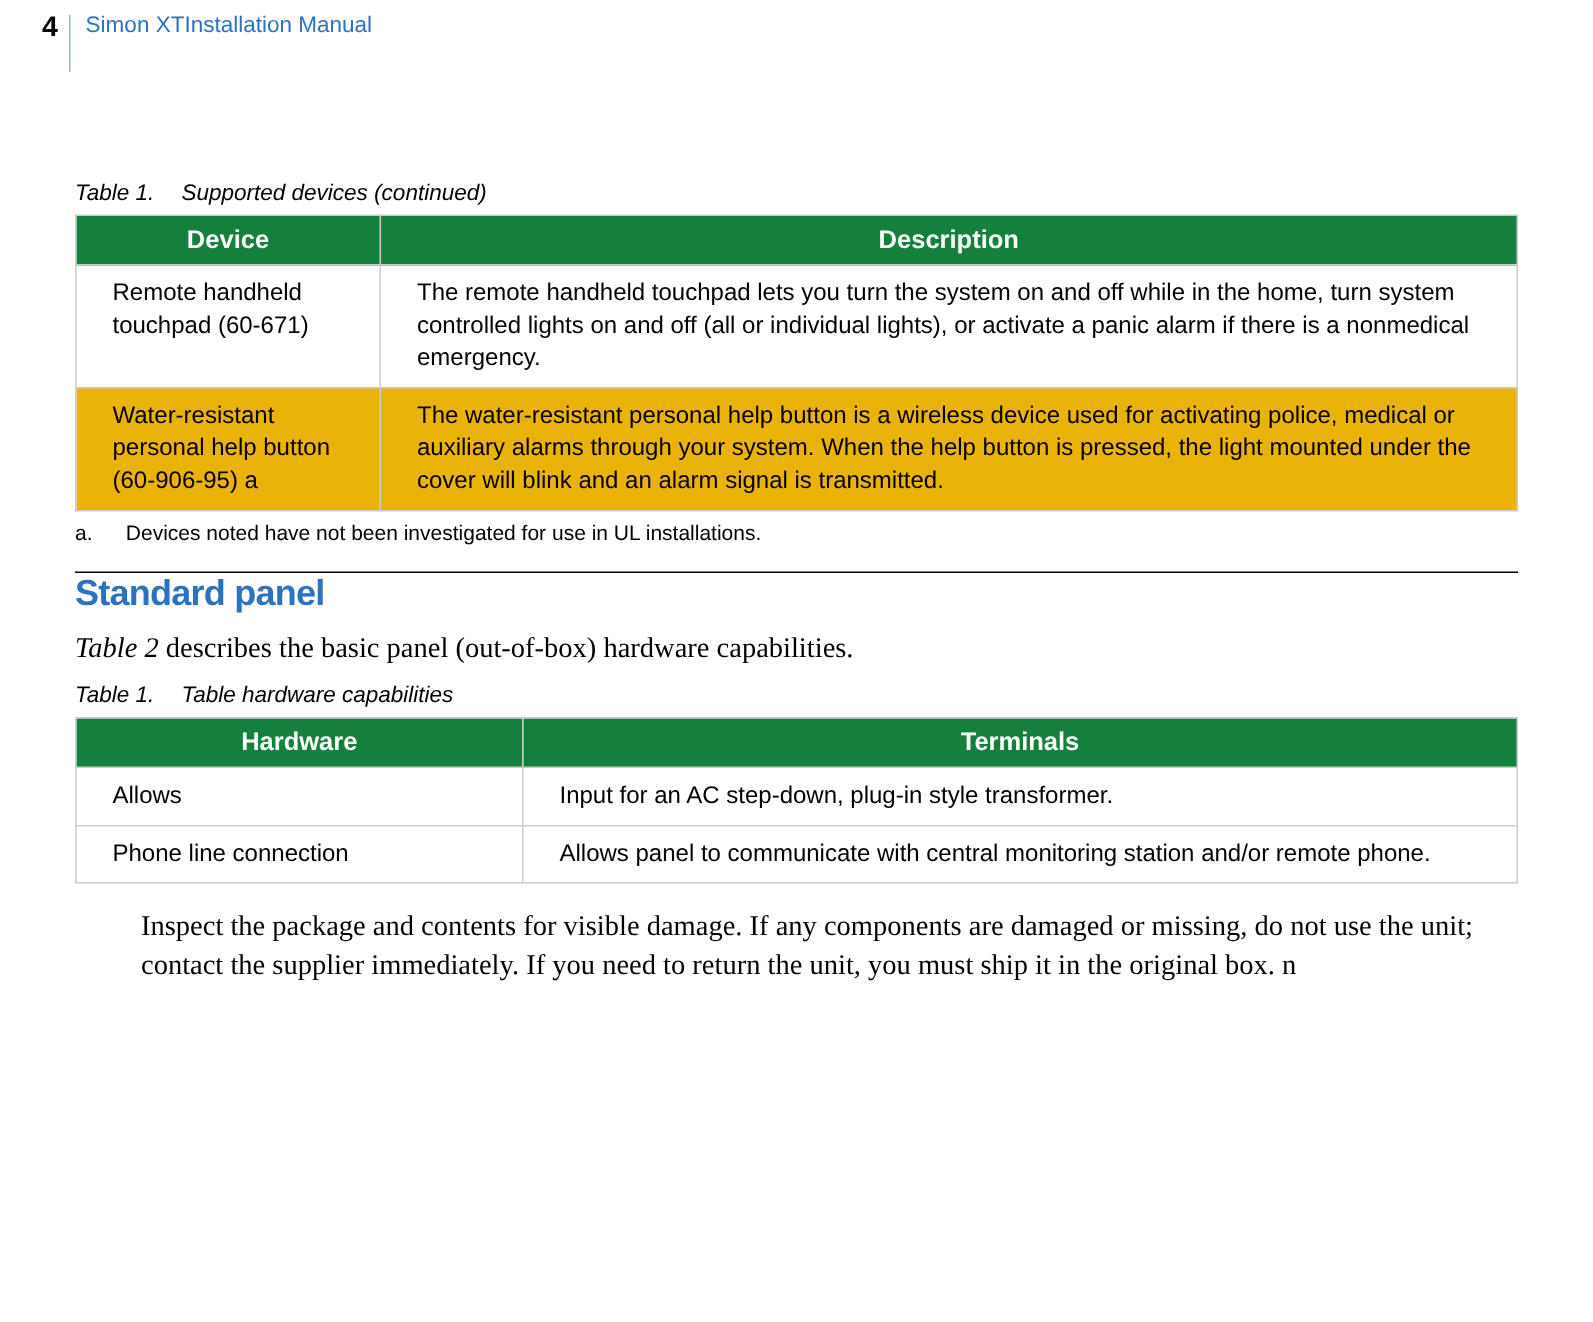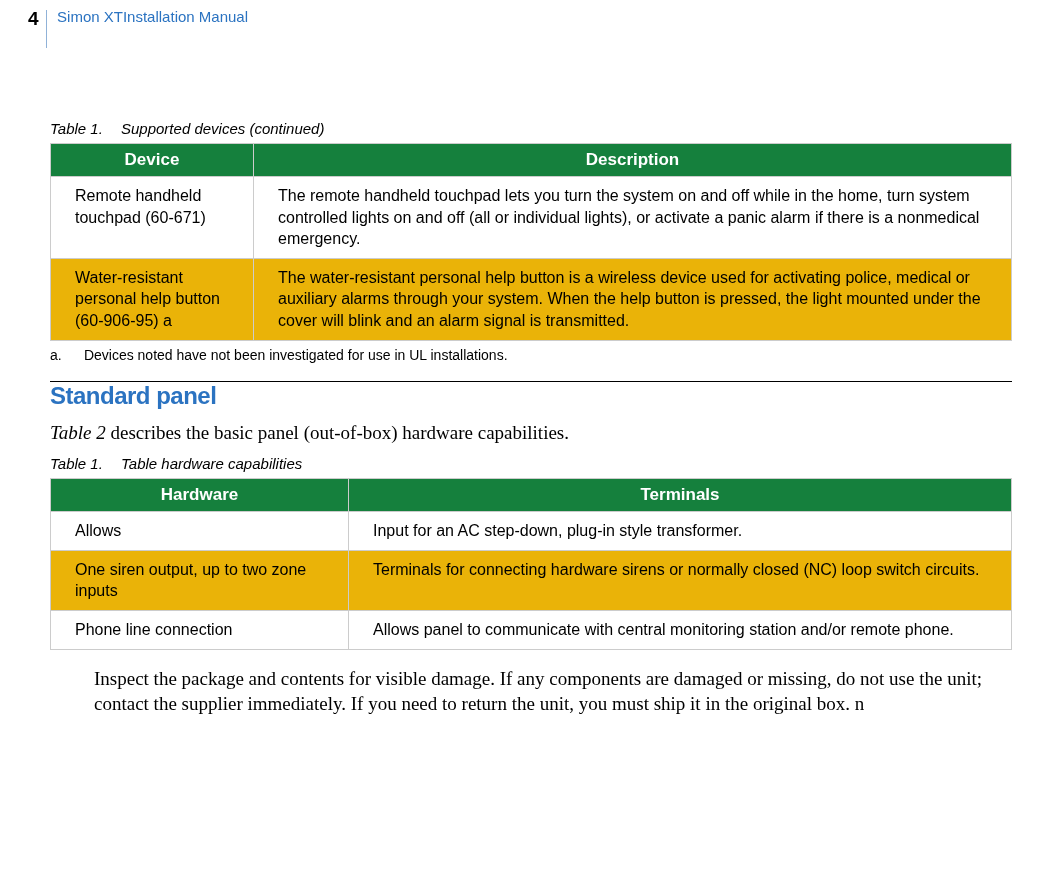--- a/index.html
+++ b/index.html
@@ -202,24 +202,20 @@
         <tr>
           <th>Hardware</th>
           <th>Terminals</th>
         </tr>
       </thead>
       <tbody>
         <tr>
           <td>Allows</td>
           <td>Input for an AC step-down, plug-in style transformer.</td>
         </tr>
-        <tr class="alt">
-          <td>One siren output, up to two zone inputs</td>
-          <td>Terminals for connecting hardware sirens or normally closed (NC) loop switch circuits.</td>
-        </tr>
         <tr>
           <td>Phone line connection</td>
           <td>Allows panel to communicate with central monitoring station and/or remote phone.</td>
         </tr>
       </tbody>
     </table>
 
     <p class="body-serif" style="margin-top:16px;margin-left:44px;">Inspect the package and contents for visible damage. If any components are damaged or missing, do not use the unit; contact the supplier immediately. If you need to return the unit, you must ship it in the original box. n</p>
 
   </div>

